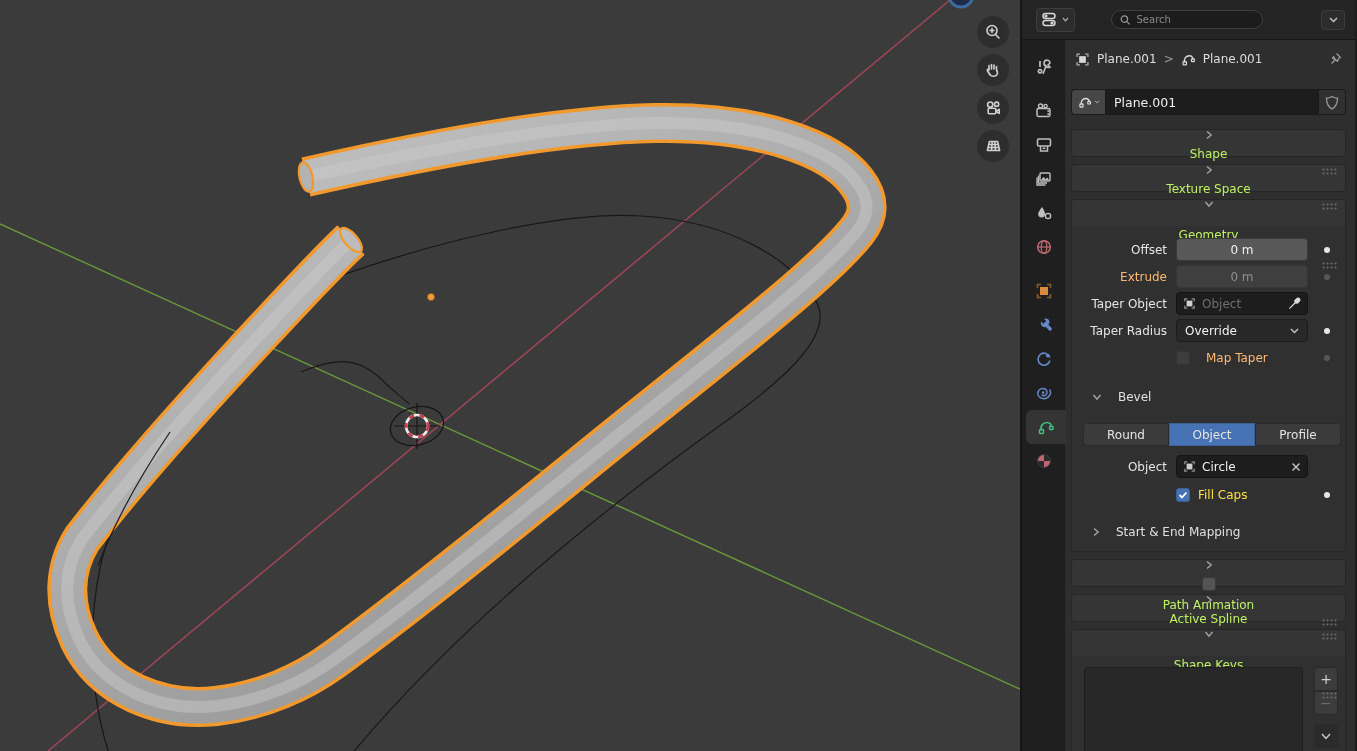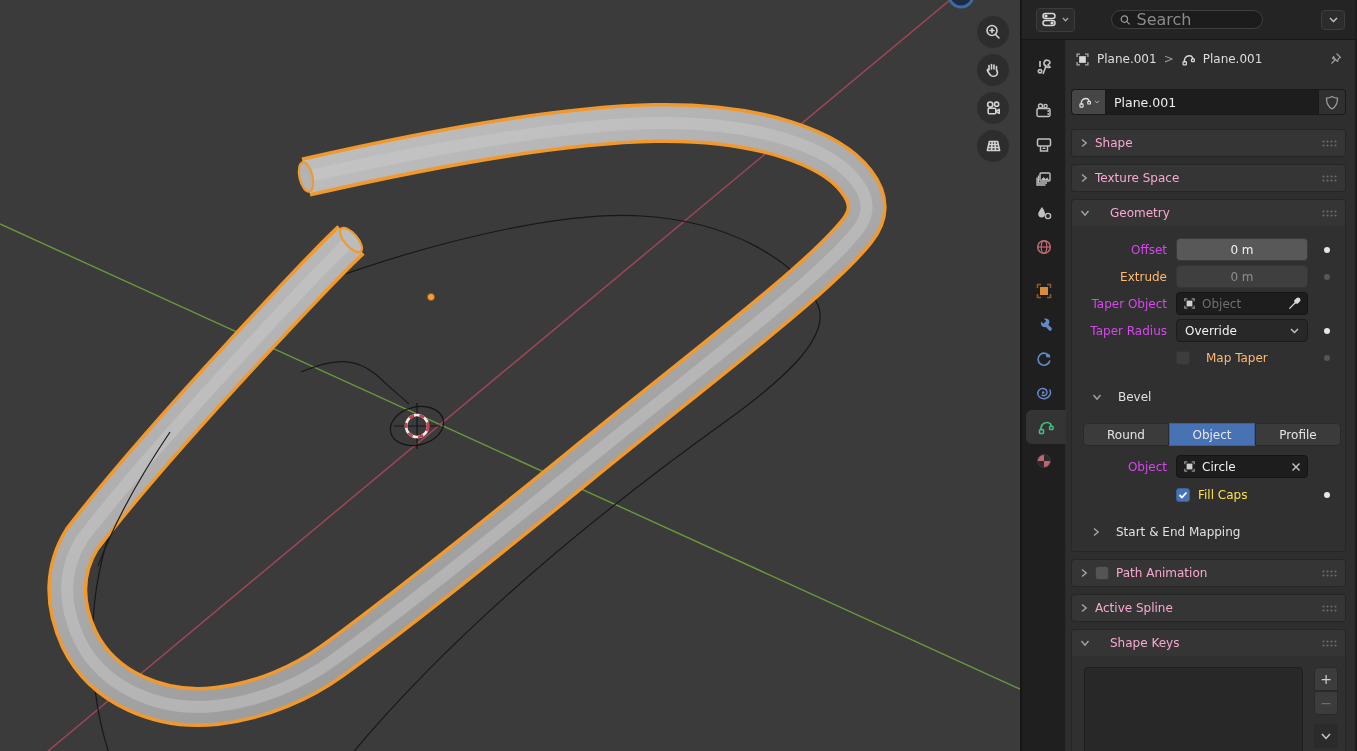--- a/index.html
+++ b/index.html
@@ -15,21 +15,21 @@
     display:flex; align-items:center; justify-content:center; }
   .navbtn svg { stroke:#d2d2d2; fill:none; stroke-width:1.6; stroke-linecap:round; stroke-linejoin:round; }
 
   
   .props { width:333px; height:751px; background:#2e2e2e; display:flex; flex-direction:column; }
   .props-header { height:40px; background:#242424; border-bottom:1px solid #171717;
     display:flex; align-items:center; padding:0 10px 0 14px; gap:10px; flex:none; }
   .edtype { display:flex; align-items:center; gap:3px; background:#2c2c2c; border:1px solid #3d3d3d; border-radius:4px; padding:2px 5px; height:24px; }
   .search { flex:1; max-width:152px; margin-left:26px; height:19px; background:#1c1c1c; border:1px solid #3f3f3f; border-radius:10px;
     display:flex; align-items:center; padding:0 8px; gap:6px; }
-  .search input { background:transparent; border:none; outline:none; color:#cfcfcf; width:100%; font-size:16px; font-family:inherit; }
+  .search input { background:transparent; border:none; outline:none; color:#cfcfcf; width:100%; font-size:10px; font-family:inherit; }
   .search input::placeholder { color:#8a8a8a; }
   .hdr-dd { margin-left:auto; width:24px; height:20px; background:#2c2c2c; border:1px solid #3d3d3d; border-radius:4px;
     display:flex; align-items:center; justify-content:center; }
 
   .props-body { flex:1; display:flex; min-height:0; }
   .tabcol { width:44px; background:#1f1f1f; border-right:1px solid #2a2a2a; position:relative; padding-top:10px; flex:none; }
   .ptab { width:44px; height:34px; display:flex; align-items:center; justify-content:center; }
   .ptab.gap { margin-top:10px; }
   .ptab.active { background:#343434; border-radius:6px 0 0 6px; margin-left:4px; width:40px; }
   .main { flex:1; padding:0 9px 0 5px; color:#d4d4d4; min-width:0; }
@@ -40,27 +40,27 @@
 
   .namerow { margin-top:17px; height:26px; display:flex; }
   .dbmenu { width:34px; background:#464646; border-radius:4px 0 0 4px; border:1px solid #1a1a1a; border-right:none;
     display:flex; align-items:center; justify-content:center; gap:2px; }
   .nameinput { flex:1; background:#1d1d1d; border:1px solid #1a1a1a; color:#efefef; padding:0 8px; font-size:12.5px; font-family:inherit; outline:none; min-width:0; }
   .shieldbtn { width:27px; background:#303030; border:1px solid #1a1a1a; border-left:none; border-radius:0 4px 4px 0;
     display:flex; align-items:center; justify-content:center; }
 
   .panel { margin-top:7px; background:#303030; border:1px solid #262626; border-radius:3px; }
   .panel.first { margin-top:14px; }
-  .phead { height:26px; display:flex; align-items:center; gap:7px; padding:0 8px; background:#353535; border-radius:3px; color:#f9a8d4; }
+  .phead { height:26px; display:flex; align-items:center; gap:7px; padding:0 8px; background:#353535; border-radius:3px; color:#bef264;flex-direction:column; }
   .phead.open { border-radius:3px 3px 0 0;gap:20px; }
   .grip { margin-left:auto; opacity:.75; }
   .pbody { padding:12px 0 8px 0; }
 
   .prow { display:flex; align-items:center; height:23px; margin-bottom:4px; }
-  .plabel { width:104px; text-align:right; padding-right:9px; color:#d946ef; white-space:nowrap; }
+  .plabel { width:104px; text-align:right; padding-right:9px; color:#e5e5e5; white-space:nowrap; }
   .plabel.dis { color:#fdba74; }
   .pfield { width:132px; height:23px; border-radius:4px; display:flex; align-items:center; justify-content:center; color:#f1f1f1; }
   .pfield.num { background:#585858; border:1px solid #3a3a3a;justify-content:center; }
   .pfield.num.dis { background:#3f3f3f; color:#8f8f8f; border-color:#363636; }
   .pfield.idsel { background:#1d1d1d; border:1px solid #141414; justify-content:flex-start; padding:0 6px; gap:6px; }
   .pfield.drop { background:#282828; border:1px solid #1c1c1c; justify-content:flex-start; padding:0 8px; }
   .pfield .ph { color:#6f6f6f; }
   .pfield .grow { flex:1; }
   .dotcell { flex:1; display:flex; justify-content:center; }
   .dot { width:6px; height:6px; border-radius:50%; background:#e6e6e6; }

